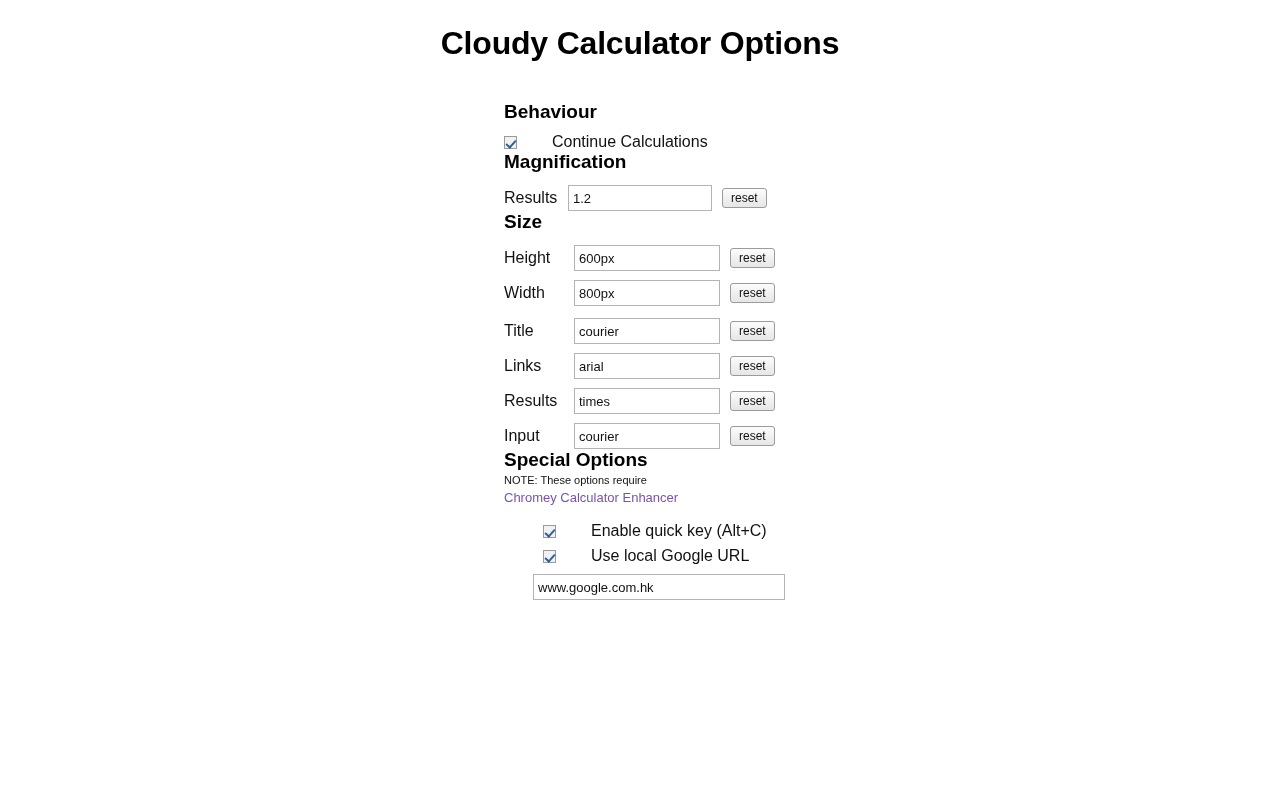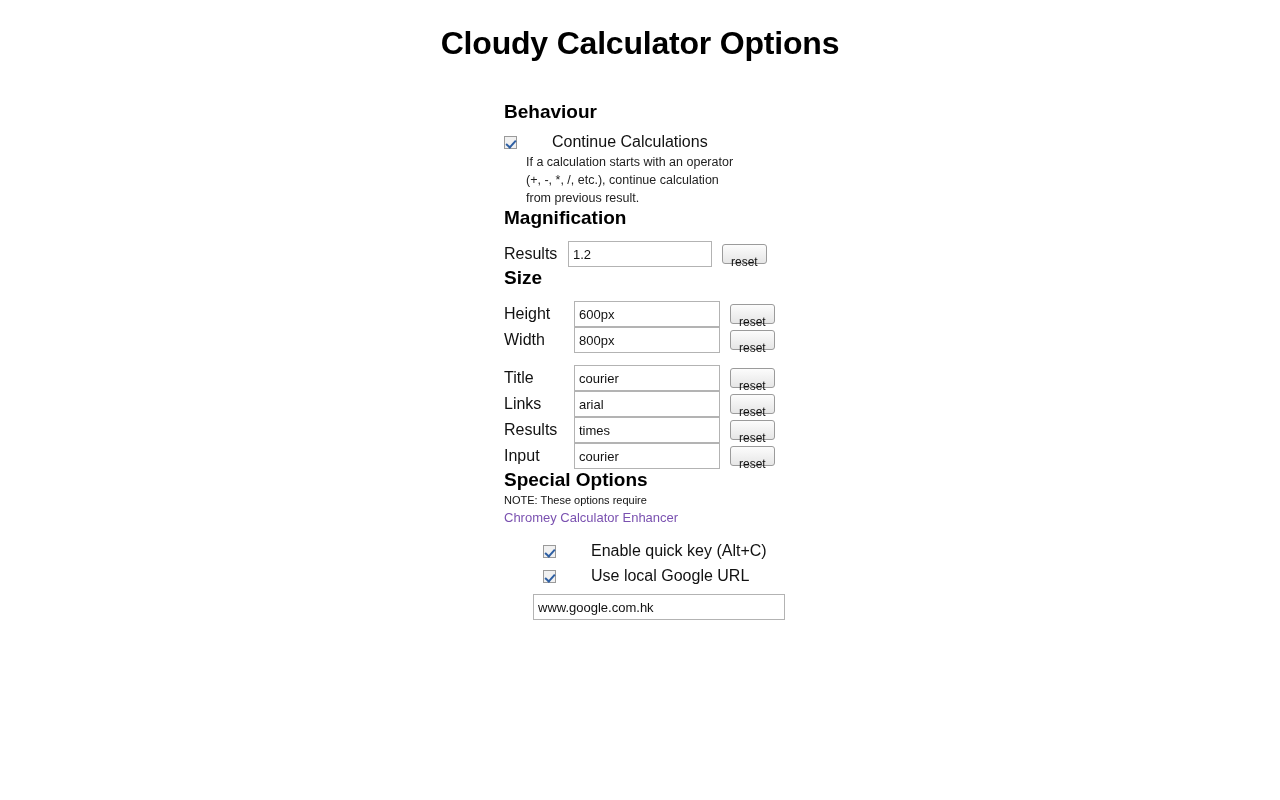--- a/index.html
+++ b/index.html
@@ -114,20 +114,21 @@
     color: #7a51b0;
     display: inline-block;
     margin-top: 1px;
     cursor: pointer;
   }
 
   
   .field-row {
     display: flex;
     align-items: center;
+    margin-top: 9px;
   }
   .field-row.first { margin-top: 12px; }
 
   .field-label {
     font-size: 16px;
     line-height: 18px;
     color: #111;
     flex: 0 0 auto;
     white-space: nowrap;
   }
@@ -151,21 +152,21 @@
   .txt.size  { width: 146px; }
   .txt.font  { width: 146px; }
   .txt.url   { width: 252px; height: 22px; }
 
   .btn-reset {
     font-family: "Liberation Sans", sans-serif;
     font-size: 12px;
     color: #111;
     margin-left: 10px;
     height: 20px;
-    padding: 8px 8px;
+    padding: 0 8px;
     box-sizing: border-box;
     border: 1px solid #9b9b9b;
     border-radius: 3px;
     background: linear-gradient(#fcfcfc, #e6e6e6);
     cursor: pointer;
     line-height: 18px;
   }
 
   .url-row { margin-top: 9px; margin-left: 29px; }
 
@@ -180,25 +181,20 @@
   <div class="options-col">
 
     
     <h2 class="section-heading sec-behaviour">Behaviour</h2>
 
     <div class="check-row">
       <span class="cb"></span>
       <span class="check-label">Continue Calculations</span>
     </div>
 
-    <div class="help-text">
-      <div>If a calculation starts with an operator</div>
-      <div>(+, -, *, /, etc.), continue calculation</div>
-      <div>from previous result.</div>
-    </div>
 
     
     <h2 class="section-heading sec-magnification">Magnification</h2>
 
     <div class="field-row first">
       <span class="field-label mag-label">Results</span>
       <input class="txt mag" type="text" value="1.2" style="">
       <button class="btn-reset">reset</button>
     </div>
 

